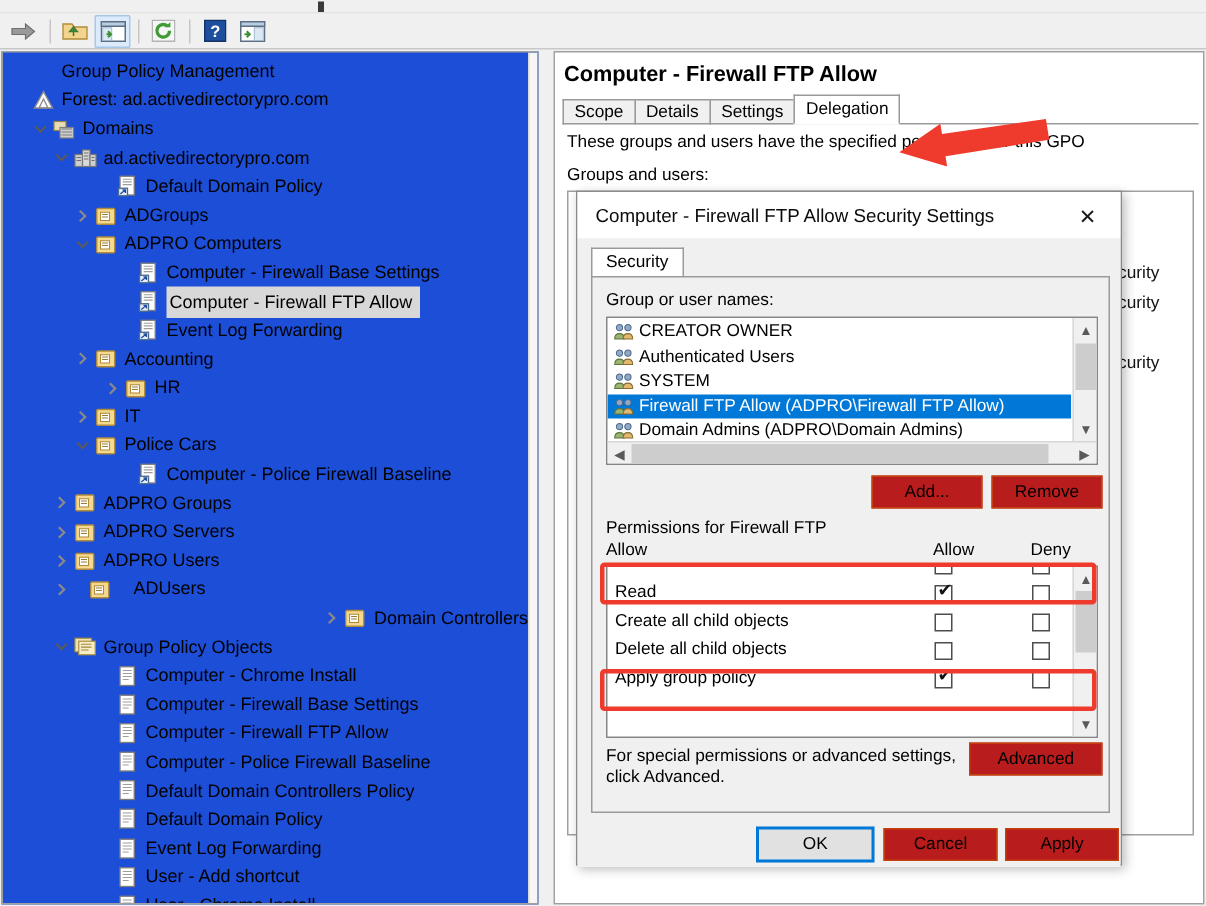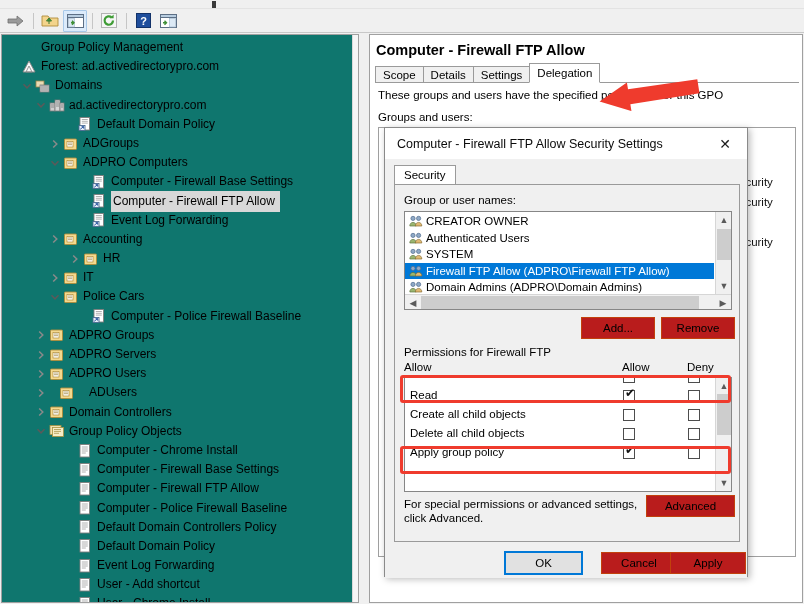--- a/index.html
+++ b/index.html
@@ -50,21 +50,21 @@
     border-radius: 1px;
   }
   .tb-sep {
     width: 1px; height: 16px; background: #c6c6c6; margin: 0 4px;
   }
 
   
   .tree-panel {
     position: absolute; left: 1px; top: 34px;
     width: 358px; height: 569px;
-    background: #0f766e;
+    background: #1d4ed8;
     border: 1px solid #a0a0a0;
     overflow: hidden;
   }
   .tree-scroll-v {
     position: absolute; right: 0px; top: 0px;
     width: 6px; height: 567px; background: #f6f6f6;
     border-left: 1px solid #dadada;
   }
   .splitter {
     position: absolute; left: 362px; top: 34px;
@@ -603,21 +603,21 @@
           </span>
           <span class="ticon">
             <svg width="16" height="16" viewBox="0 0 16 16">
               <rect x="1.5" y="3" width="12" height="10.5" rx="0.8" fill="#f5d98e" stroke="#b08c3a" stroke-width="0.9"></rect>
               <rect x="4" y="5.5" width="6" height="5.5" fill="#ffffff" stroke="#b08c3a" stroke-width="0.7"></rect>
               <path d="M5 7h4M5 8.7h4" stroke="#9a7c32" stroke-width="0.7"></path>
             </svg>
           </span>
           <span class="tlabel">ADUsers</span>
         </div>
-        <div class="tnode" style="padding-left: 32px;">
+        <div class="tnode" style="padding-left: 32px; justify-content: flex-end;">
           <span class="twist">
             <svg width="10" height="10" viewBox="0 0 10 10">
               <path d="M3.2 1.5L6.8 5 3.2 8.5" fill="none" stroke="#8a8a8a" stroke-width="1.5"></path>
             </svg>
           </span>
           <span class="ticon">
             <svg width="16" height="16" viewBox="0 0 16 16">
               <rect x="1.5" y="3" width="12" height="10.5" rx="0.8" fill="#f5d98e" stroke="#b08c3a" stroke-width="0.9"></rect>
               <rect x="4" y="5.5" width="6" height="5.5" fill="#ffffff" stroke="#b08c3a" stroke-width="0.7"></rect>
               <path d="M5 7h4M5 8.7h4" stroke="#9a7c32" stroke-width="0.7"></path>
@@ -896,21 +896,21 @@
             <div class="sb-arrow down">▼</div>
           </div>
         </div>
 
         <div class="lbl" style="left:9px; top:313px;">For special permissions or advanced settings,</div>
         <div class="lbl" style="left:9px; top:327px;">click Advanced.</div>
         <div class="btn" style="left:251px; top:310px; width:89px; height:22px;">Advanced</div>
       </div>
 
       <div class="btn default" style="left:119px; top:392px; width:79px; height:24px;">OK</div>
-      <div class="btn" style="left:216px; top:393px; width:76px; height:22px;">Cancel</div>
+      <div class="btn" style="left:204px; top:393px; width:76px; height:22px;">Cancel</div>
       <div class="btn" style="left:285px; top:393px; width:76px; height:22px;">Apply</div>
     </div>
 
     <div class="hl-box" style="left:15px; top:247px; width:331px; height:28px;"></div>
     <div class="hl-box" style="left:15px; top:318px; width:331px; height:28px;"></div>
   </div>
 
 </div>
 
 </body></html>

